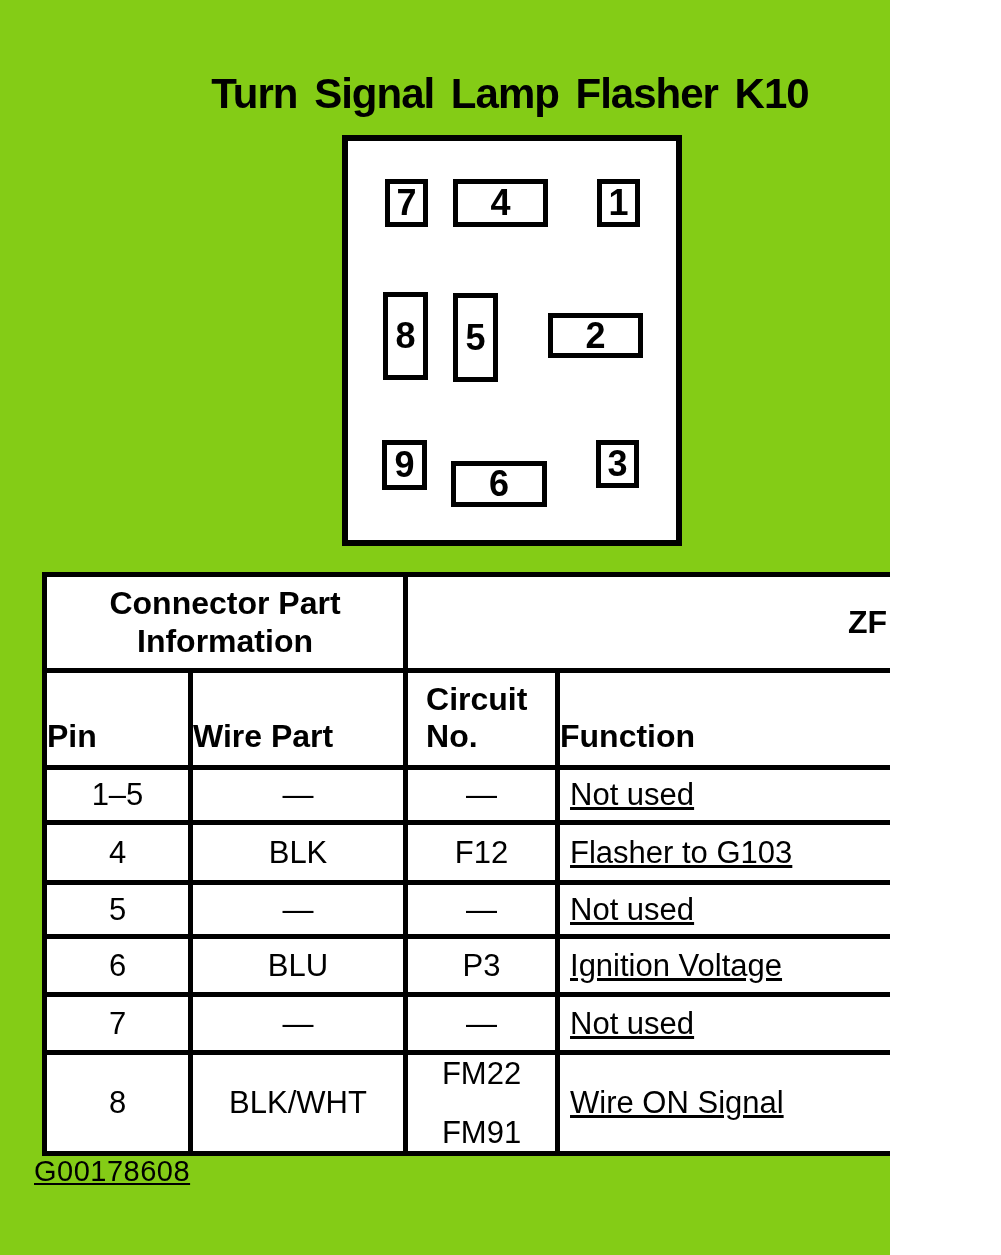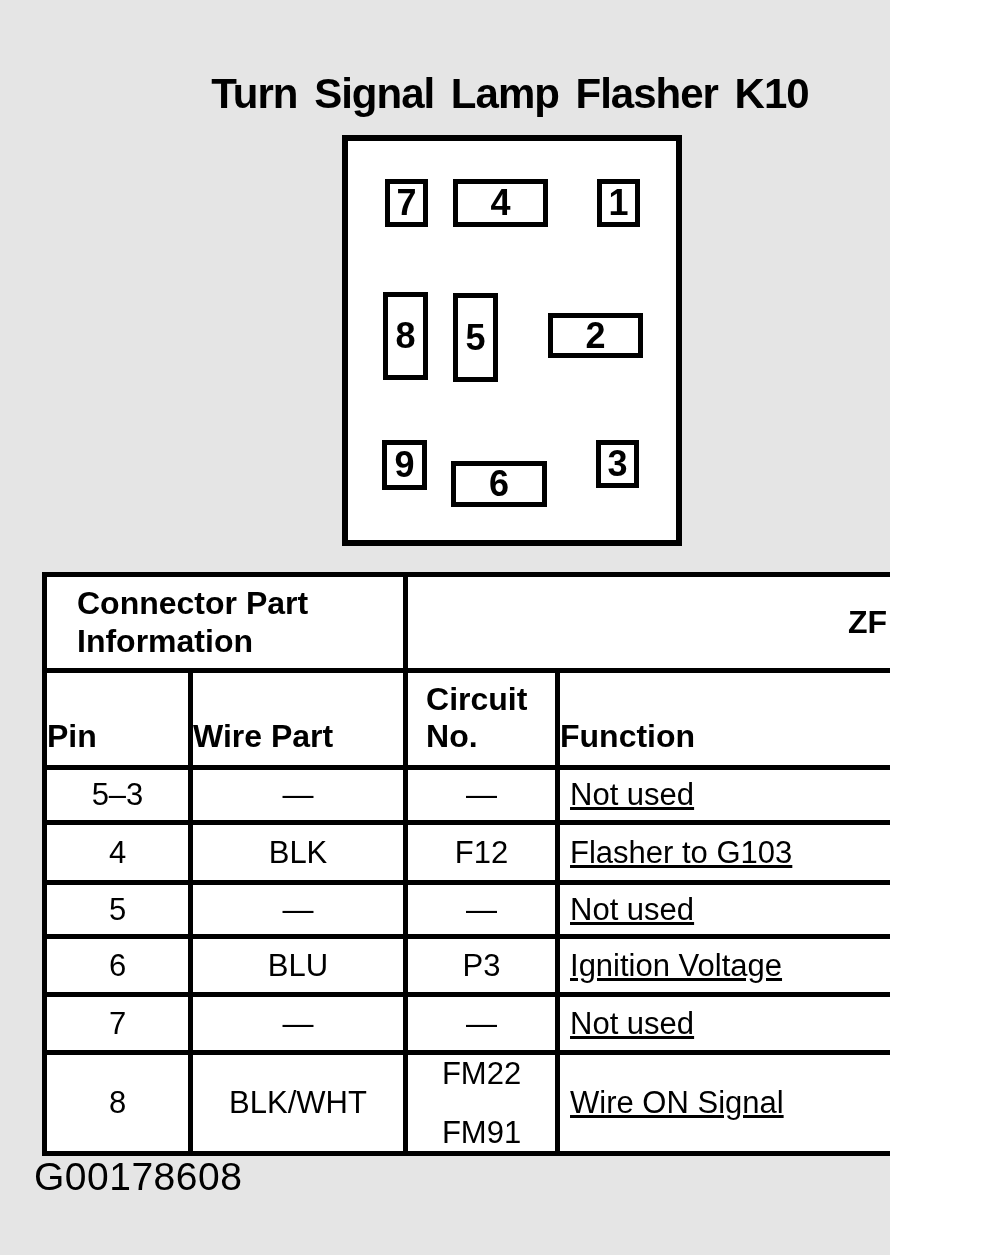--- a/index.html
+++ b/index.html
@@ -5,21 +5,21 @@
   * { margin: 0; padding: 0; box-sizing: border-box; }
   html, body {
     background: #ffffff;
     font-family: "Liberation Sans", sans-serif;
     color: #000000;
   }
   .page {
     position: relative;
     width: 890px;
     height: 1255px;
-    background: #e5e5e5;
+    background: #84cc16;
     overflow: hidden;
     padding-left: 33px;
   }
 
   
   .title {
     position: absolute;
     top: 70px;
     left: 0;
     width: 1020px;
@@ -75,32 +75,33 @@
     background: #fff;
     overflow: hidden;
   }
   .hdr {
     font-weight: bold;
     font-size: 32px;
   }
   .cell-center   { text-align: center; vertical-align: middle; }
   .cell-left     { text-align: left; vertical-align: middle; padding-left: 10px; text-decoration: underline; }
   .hdr-bottom    { text-align: left; vertical-align: bottom; padding-bottom: 10px; }
-  .part-info     { vertical-align: middle; line-height: 1.18; padding: 4px 30px; }
+  .part-info     { text-align: center; vertical-align: middle; line-height: 1.18; padding: 4px 30px; }
   .part-number   { text-align: right; vertical-align: middle; padding-left: 8px; }
   .circuit-stack div { line-height: 1.0; }
   .circuit-stack div + div { margin-top: 28px; }
 
   
   .caption {
     position: absolute;
     left: 34px;
     top: 1155px;
-    font-size: 39px;
+    font-size: 29px;
     letter-spacing: 0.5px;
+    text-decoration: underline;
   }
 </style>
 </head>
 <body>
 
 <div class="page">
 
   <div class="title">Turn Signal Lamp Flasher K10</div>
 
   <div class="connector-box">
@@ -145,21 +146,21 @@
         <td colspan="2" class="hdr part-info">Connector Part Information</td>
         <td colspan="2" class="hdr part-number">ZF 9-14</td>
       </tr>
       <tr style="height:97px">
         <td class="hdr hdr-bottom">Pin</td>
         <td class="hdr hdr-bottom">Wire Part</td>
         <td class="hdr hdr-bottom" style="padding-left:18px;padding-right:18px">Circuit No.</td>
         <td class="hdr hdr-bottom">Function</td>
       </tr>
       <tr style="height:55px">
-        <td class="cell-center">5–3</td>
+        <td class="cell-center">1–5</td>
         <td class="cell-center">—</td>
         <td class="cell-center">—</td>
         <td class="cell-left">Not used</td>
       </tr>
       <tr style="height:60px">
         <td class="cell-center">4</td>
         <td class="cell-center">BLK</td>
         <td class="cell-center">F12</td>
         <td class="cell-left">Flasher to G103</td>
       </tr>

